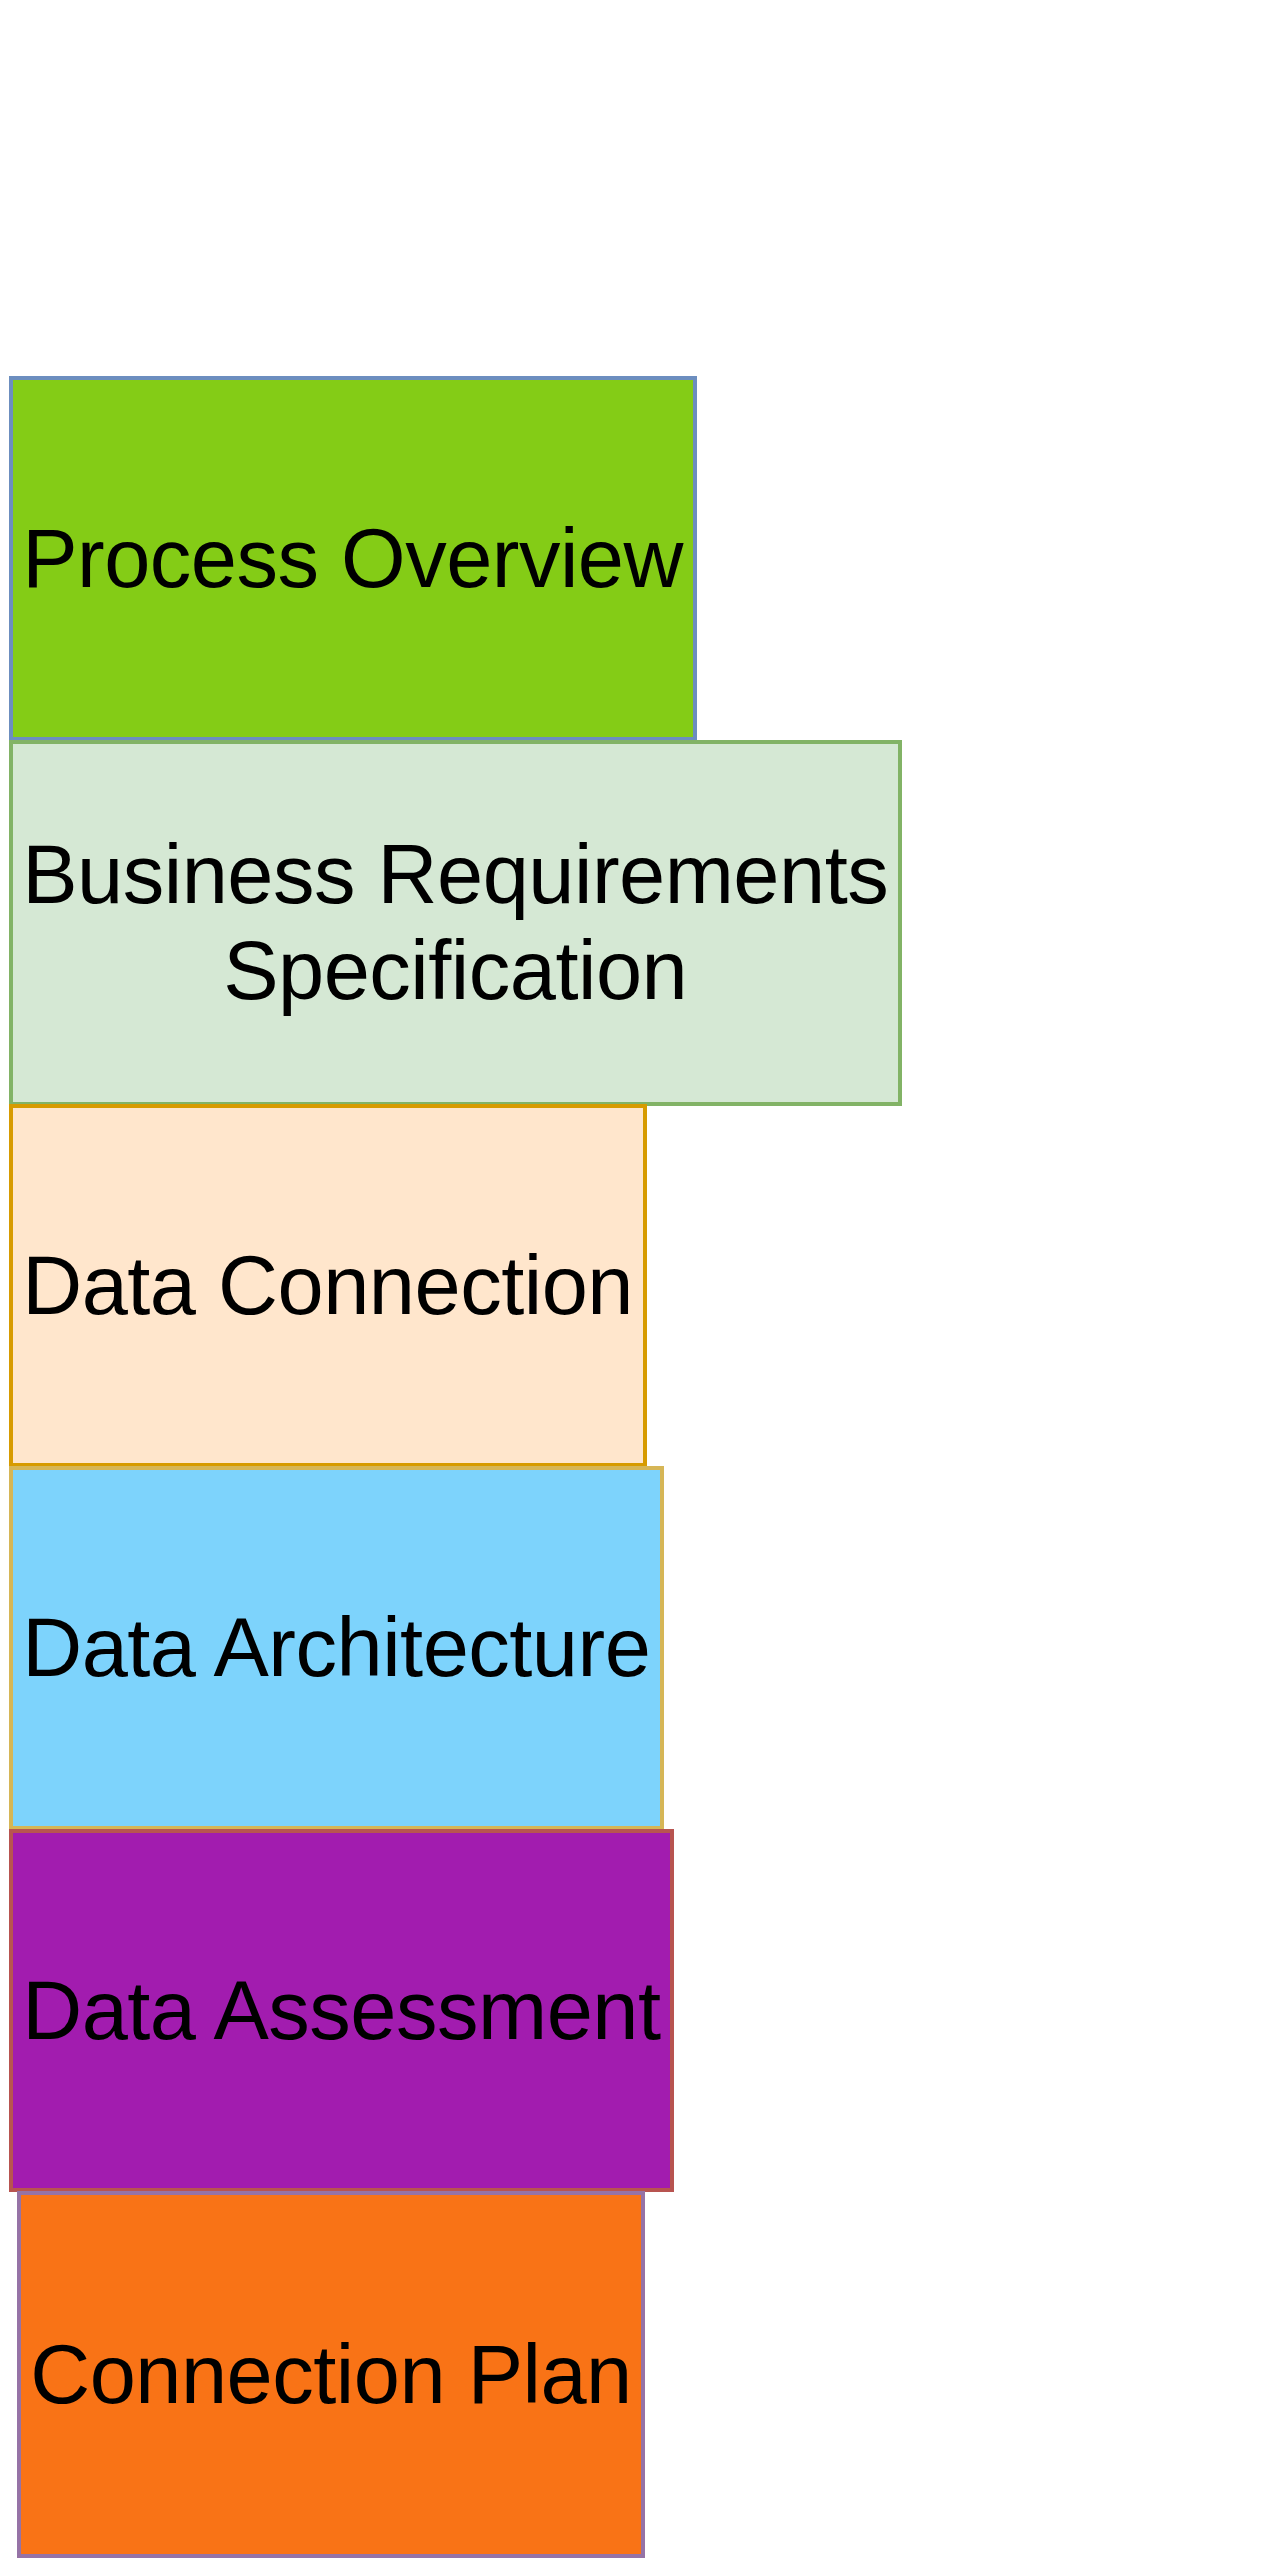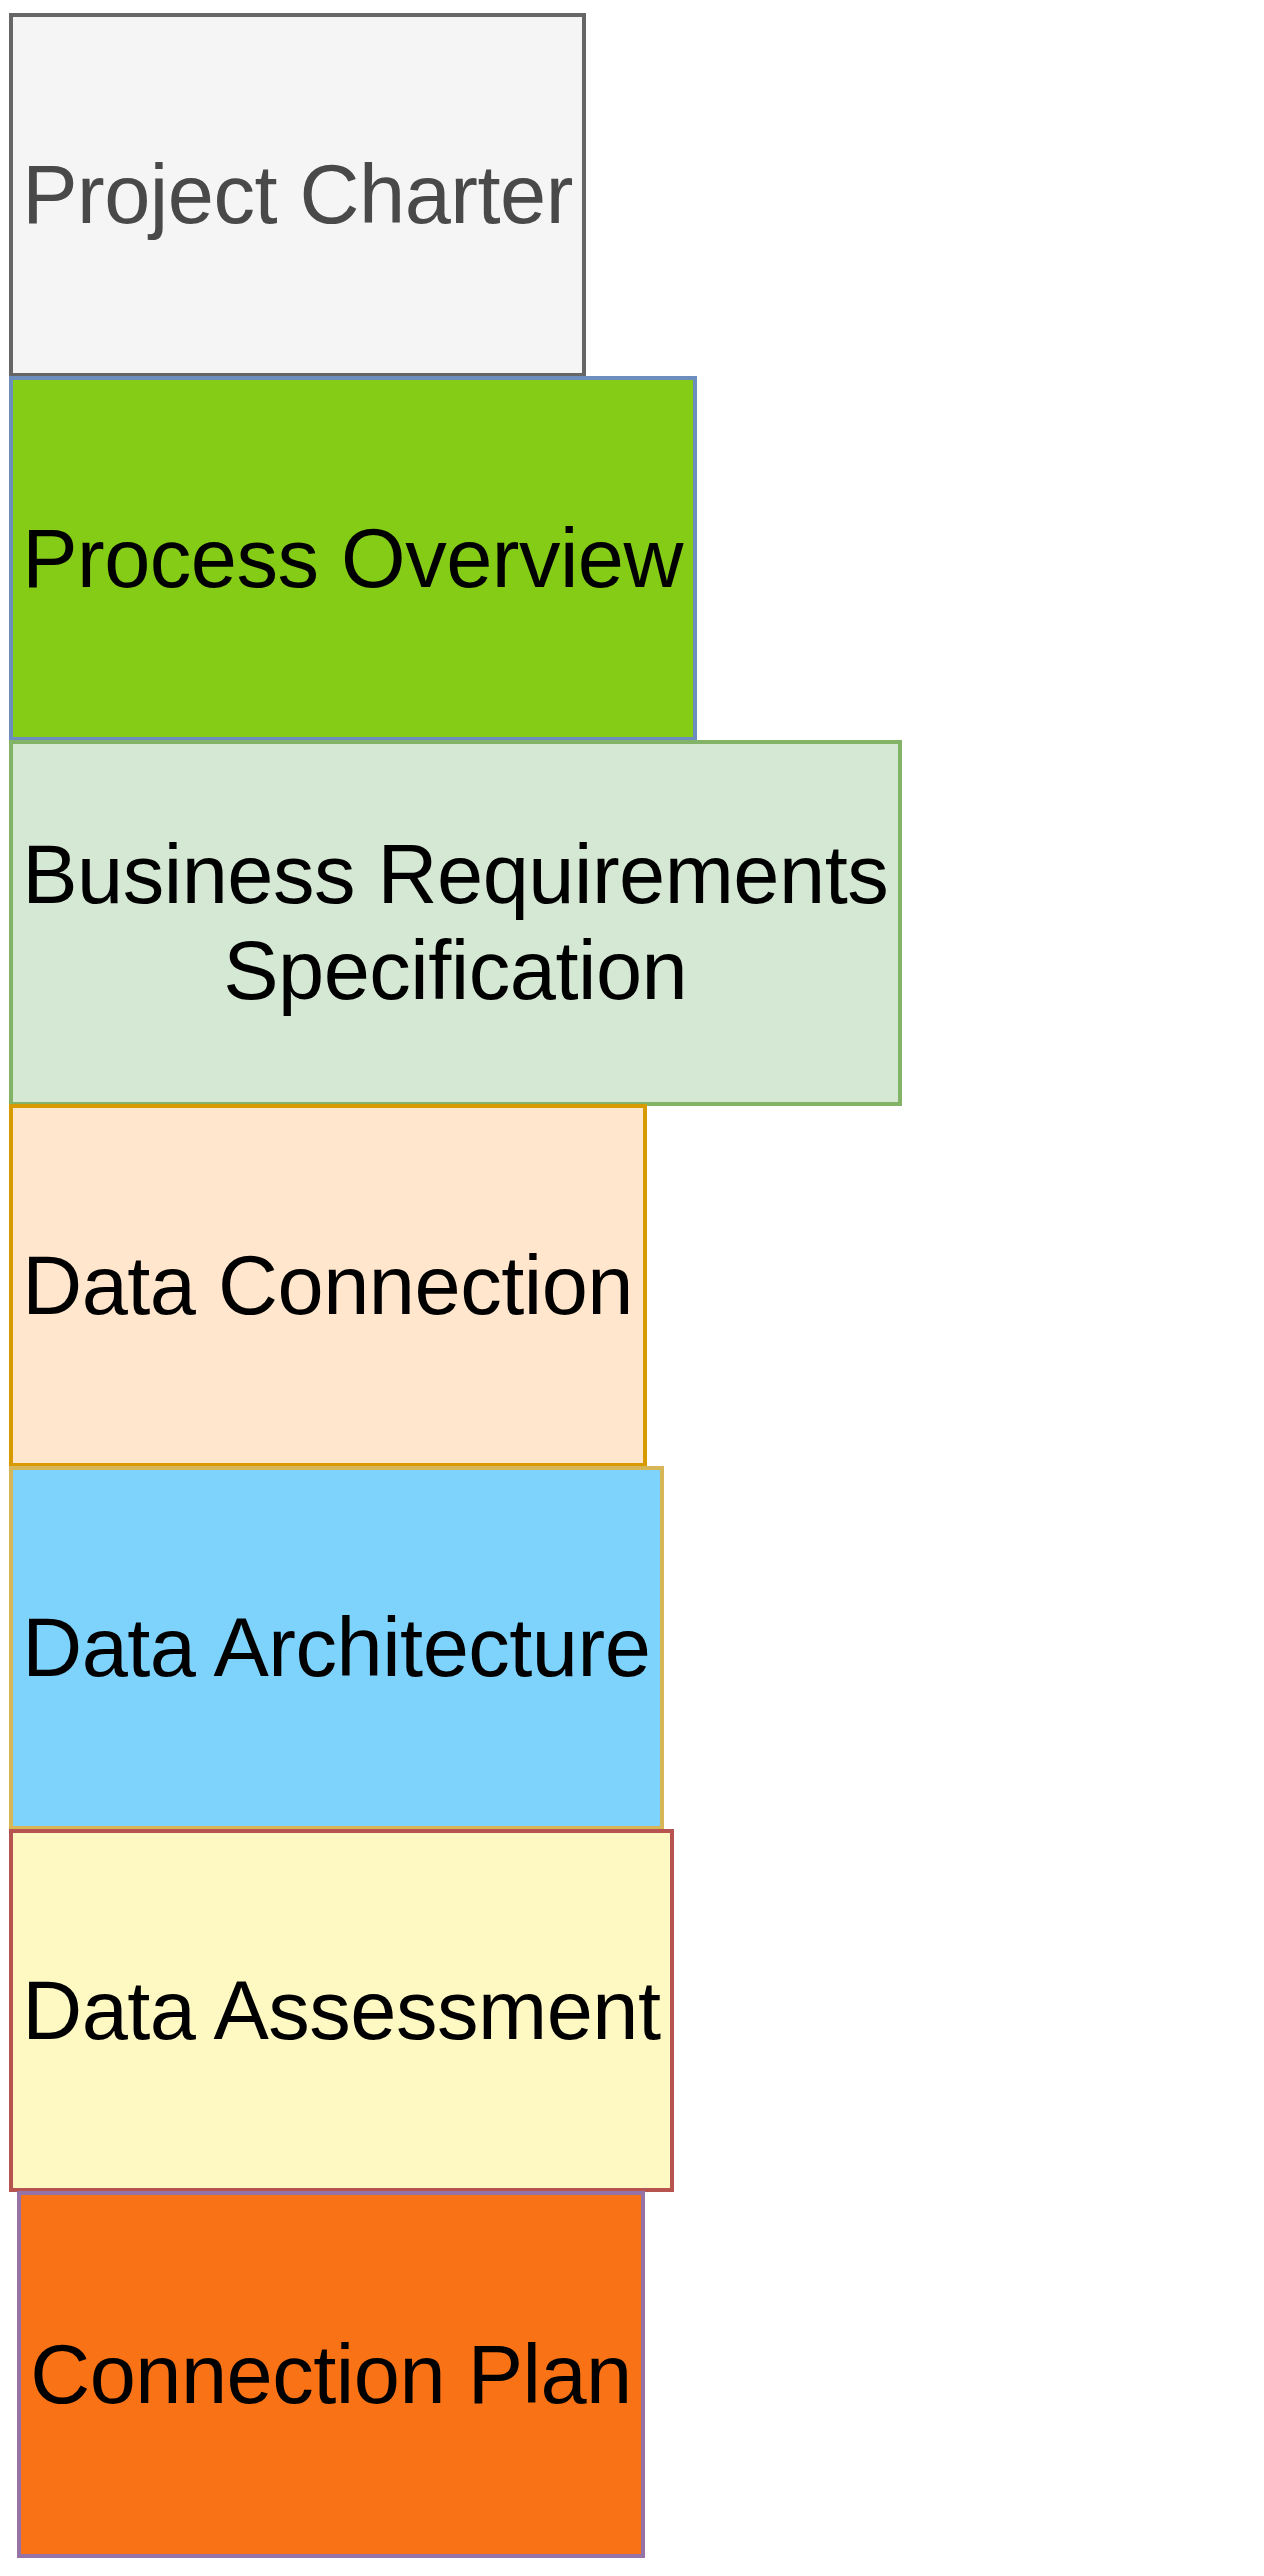--- a/index.html
+++ b/index.html
@@ -64,42 +64,39 @@
   #node-4 { top: 1453px; height: 364px; }
   #node-5 { top: 1816px; height: 363px; }
   #node-6 { top: 2178px; height: 367px; }
 </style>
 </head>
 <body>
 
 <div id="diagram-canvas" style="background: rgb(255, 255, 255);">
   <div class="stack">
 
-    <div class="node" id="node-0" style="background-color: rgb(245, 245, 245); border-color: rgb(102, 102, 102);">
-      <span class="node-label" style="color: rgb(73, 73, 74);">Project Charter</span>
-    </div>
 
     <div class="node" id="node-1" style="background-color: #84cc16; border-color: rgb(108, 142, 191);">
       <span class="node-label" style="color: rgb(0, 0, 0);">Process Overview</span>
     </div>
 
     <div class="node" id="node-2" style="background-color: rgb(213, 232, 212); border-color: rgb(130, 179, 102);">
       <span class="node-label" style="color: rgb(0, 0, 0);">Business Requirements
 Specification</span>
     </div>
 
     <div class="node" id="node-3" style="background-color: rgb(255, 230, 204); border-color: rgb(215, 155, 0);">
       <span class="node-label" style="color: rgb(0, 0, 0);">Data Connection</span>
     </div>
 
     <div class="node" id="node-4" style="background-color: #7dd3fc; border-color: rgb(214, 182, 86);">
       <span class="node-label" style="color: rgb(0, 0, 0);">Data Architecture</span>
     </div>
 
-    <div class="node" id="node-5" style="background-color: #fef9c3; border-color: rgb(184, 84, 80);">
+    <div class="node" id="node-5" style="background-color: #a21caf; border-color: rgb(184, 84, 80);">
       <span class="node-label" style="color: rgb(0, 0, 0);">Data Assessment</span>
     </div>
 
     <div class="node" id="node-6" style="background-color: #f97316; border-color: rgb(150, 115, 166); margin-left: 8px;">
       <span class="node-label" style="color: rgb(0, 0, 0);">Connection Plan</span>
     </div>
 
   </div>
 </div>
 

